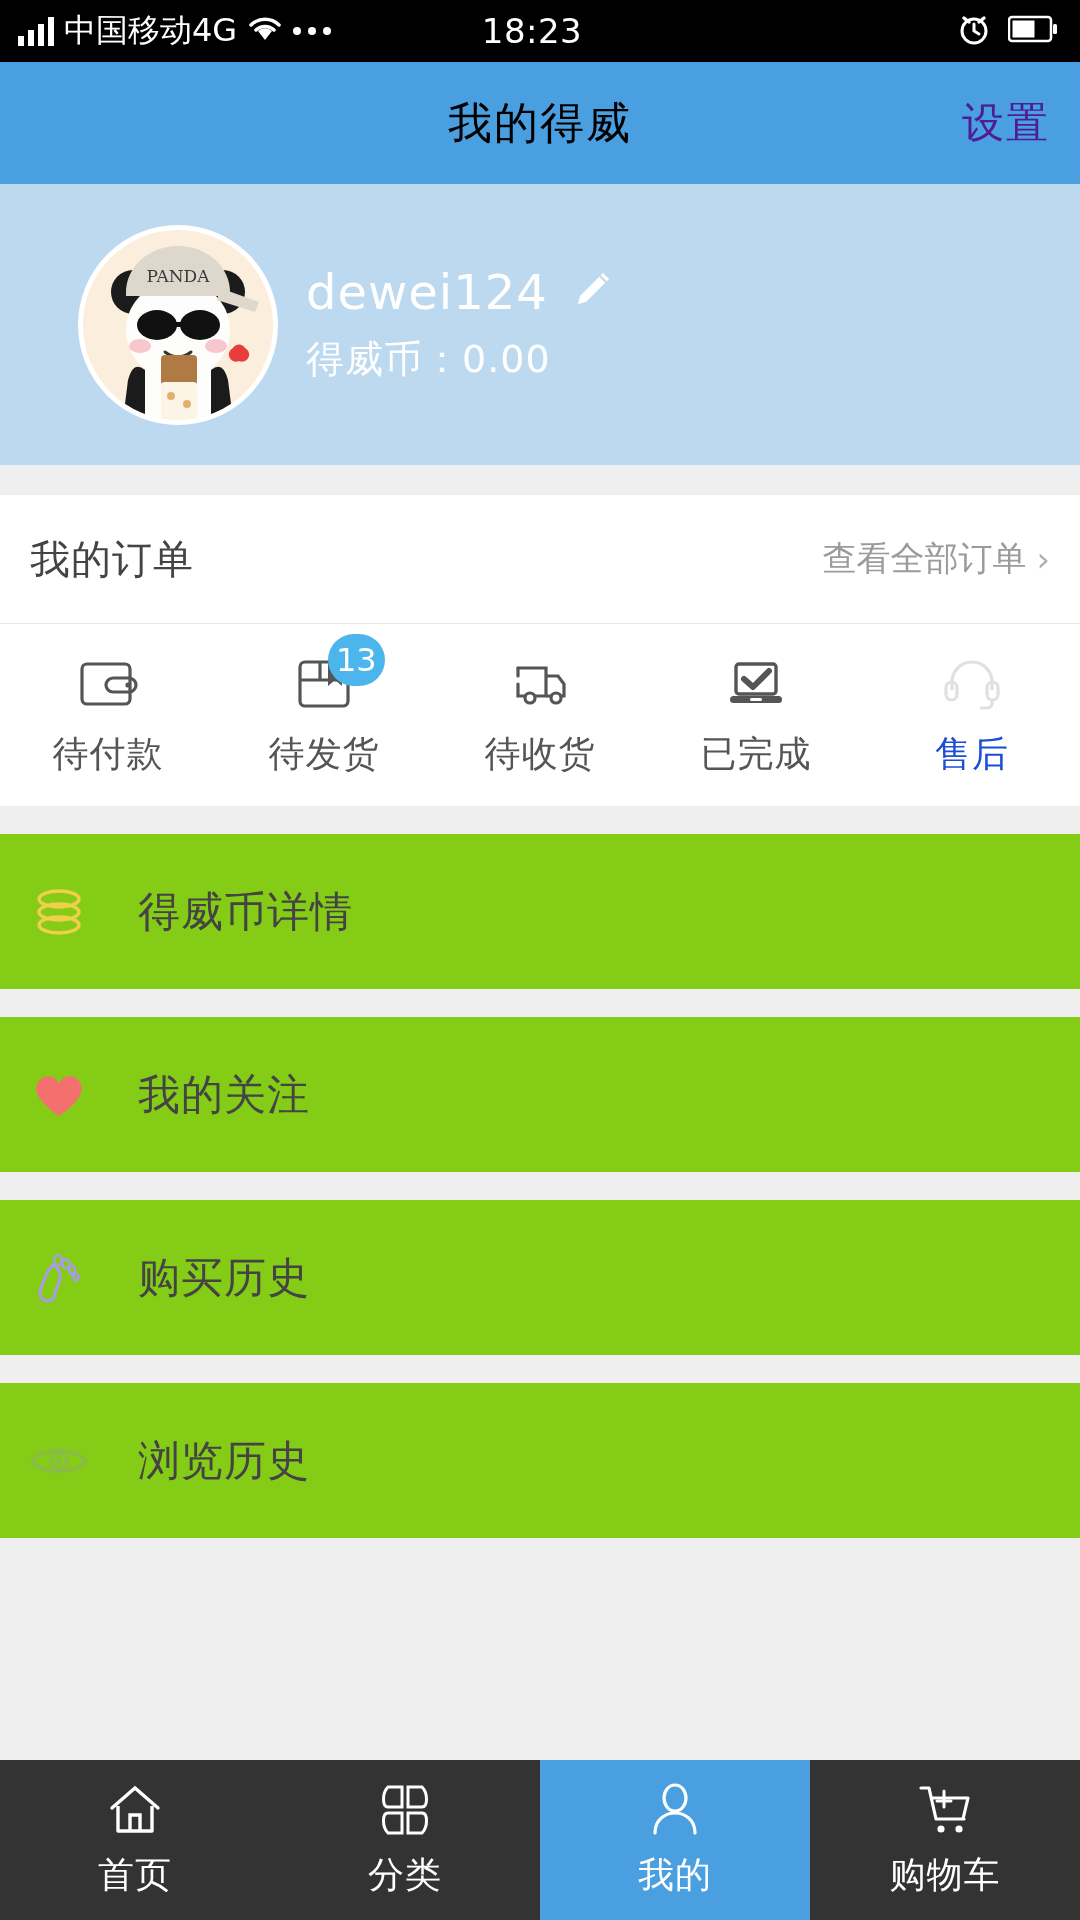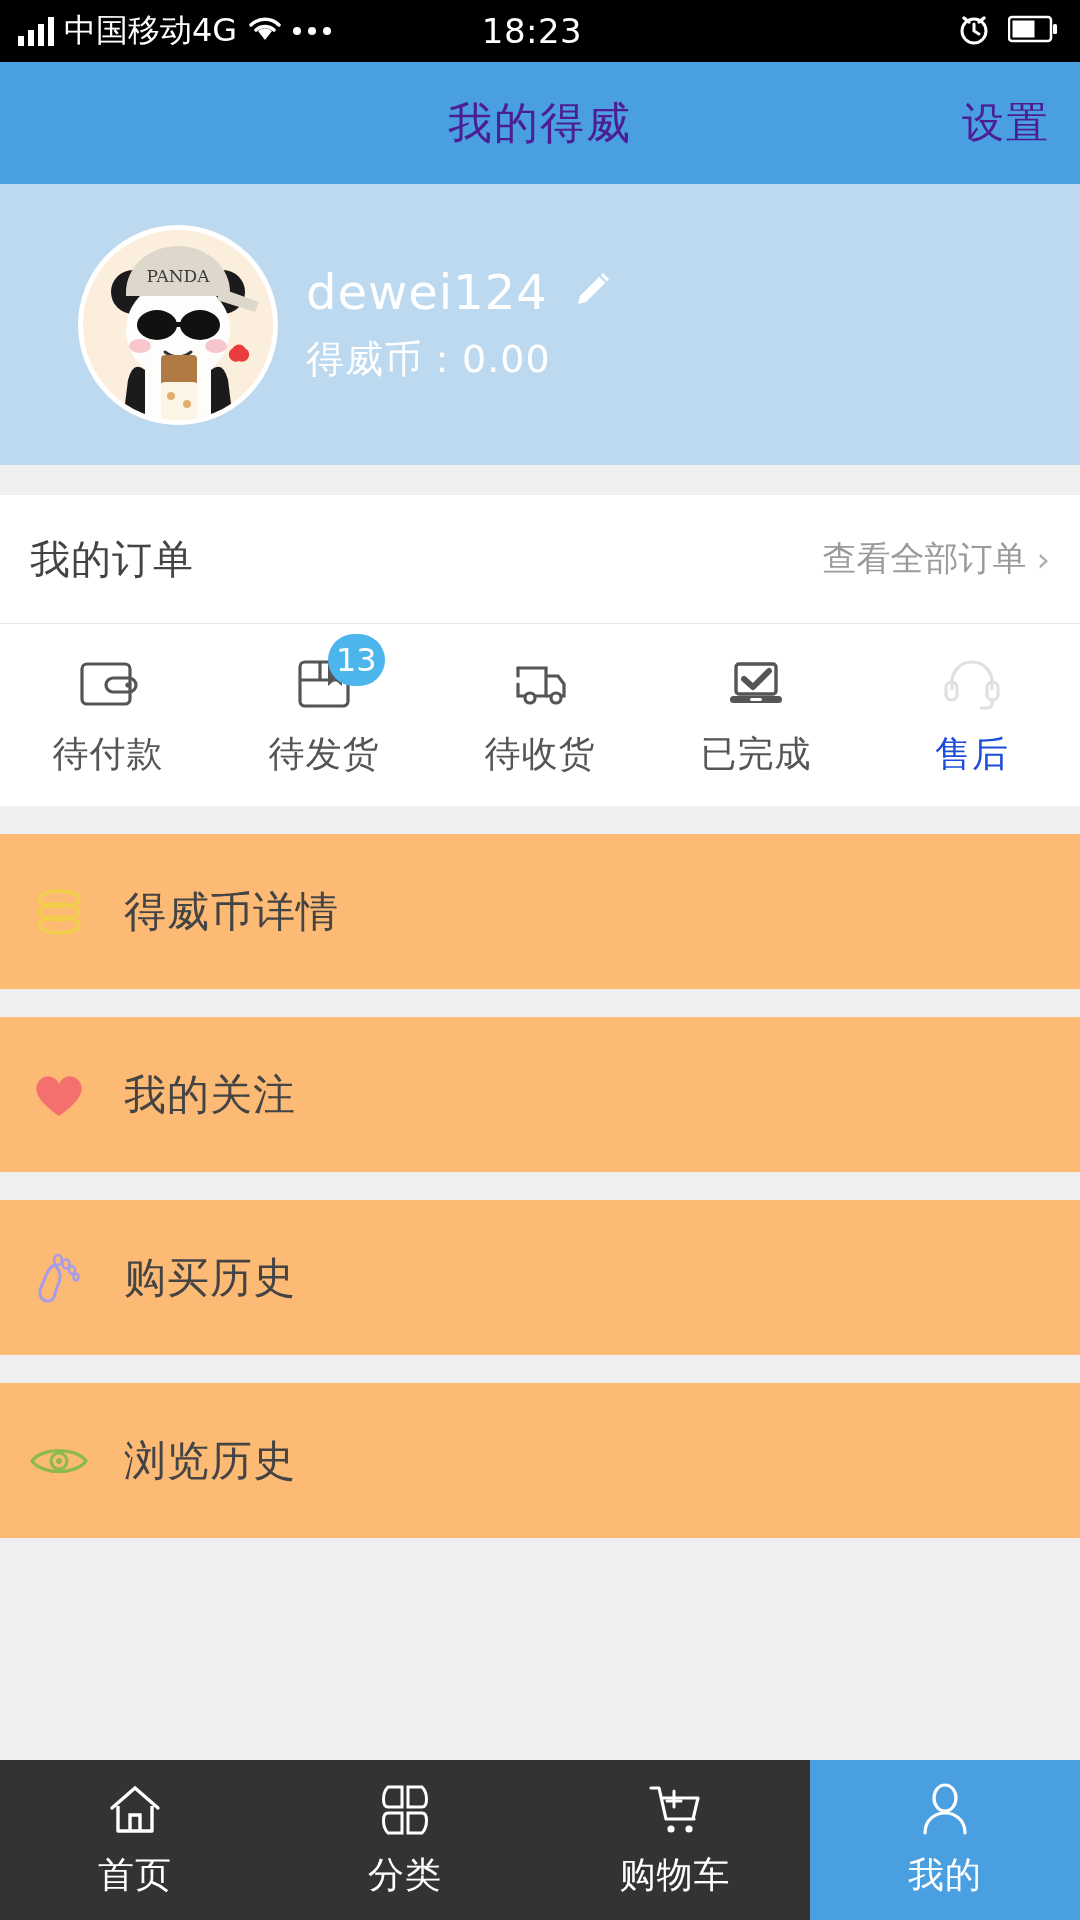--- a/index.html
+++ b/index.html
@@ -29,21 +29,21 @@
   .bars i:nth-child(3){ height:22px; }
   .bars i:nth-child(4){ height:29px; }
   .dots{ display:flex; align-items:center; gap:7px; }
   .dots i{ width:8px; height:8px; border-radius:50%; background:#fff; display:block; }
 
   
   .header{
     height:122px; background:#4a9fe0; position:relative;
     display:flex; align-items:center; justify-content:center;
   }
-  .header-title{ color:#4c1d95; font-size:44px; letter-spacing:2px; }
+  .header-title{ color:#000000; font-size:44px; letter-spacing:2px; }
   .header-action{
     position:absolute; right:30px; top:0; height:122px;
     display:flex; align-items:center; color:#4c1d95; font-size:42px; letter-spacing:2px;
   }
 
   
   .profile{
     height:281px; background:#bcd9f0;
     display:flex; align-items:center; padding-left:78px;
   }
@@ -78,22 +78,22 @@
   .order-label{ font-size:36px; color:#555; letter-spacing:1px; }
   .order-item.disabled .order-label{ color:#1d4ed8; }
   .badge{
     position:absolute; top:-18px; left:36px;
     min-width:52px; height:52px; border-radius:26px; background:#4bb5ec;
     color:#fff; font-size:32px; display:flex; align-items:center; justify-content:center;
     padding:0 8px;
   }
 
   .menu-row{
-    height:155px; background:#fdba74; display:flex; align-items:center;
-    padding-left:28px; gap:34px;font-family:Liberation Mono, monospace;
+    height:155px; background:#84cc16; display:flex; align-items:center;
+    padding-left:28px; gap:48px;font-family:Liberation Mono, monospace;
   }
   .menu-ico{ width:62px; height:62px; display:flex; align-items:center; justify-content:center; }
   .menu-label{ font-size:42px; color:#444; letter-spacing:1px; }
 
   
   .tabbar{
     position:absolute; left:0; bottom:0; width:1080px; height:160px;
     display:flex; background:#333333;
   }
   .tab{
@@ -355,36 +355,36 @@
       <svg width="58" height="58" viewBox="0 0 58 58">
         <path d="M26 6 L26 26 L12 26 C6 26 6 12 12 6 Z" stroke="#fff" stroke-width="3" fill="none"></path>
         <path d="M32 6 L32 26 L46 26 C52 26 52 12 46 6 Z" stroke="#fff" stroke-width="3" fill="none"></path>
         <path d="M26 52 L26 32 L12 32 C6 32 6 46 12 52 Z" stroke="#fff" stroke-width="3" fill="none"></path>
         <path d="M32 52 L32 32 L46 32 C52 32 52 46 46 52 Z" stroke="#fff" stroke-width="3" fill="none"></path>
       </svg>
     </span>
     <span class="tab-label">分类</span>
   </div>
 
+  <div class="tab active">
+    <span class="tab-ico">
+      <svg width="58" height="58" viewBox="0 0 58 58">
+        <ellipse cx="29" cy="17" rx="11" ry="13" stroke="#fff" stroke-width="3.2" fill="none"></ellipse>
+        <path d="M9 52 C9 38 20 32 29 32 C38 32 49 38 49 52" stroke="#fff" stroke-width="3.2" fill="none" stroke-linecap="round"></path>
+      </svg>
+    </span>
+    <span class="tab-label">我的</span>
+  </div>
+
   <div class="tab">
     <span class="tab-ico">
       <svg width="58" height="58" viewBox="0 0 58 58">
         <path d="M5 7 L13 7 L20 38 L48 38" stroke="#fff" stroke-width="3.2" fill="none" stroke-linecap="round" stroke-linejoin="round"></path>
         <path d="M16 17 L52 17 L47 38" stroke="#fff" stroke-width="3.2" fill="none" stroke-linejoin="round"></path>
         <path d="M28 10 L28 26 M21 20 L35 20" stroke="#fff" stroke-width="3" stroke-linecap="round"></path>
         <circle cx="25" cy="48" r="3.6" fill="#fff"></circle>
         <circle cx="43" cy="48" r="3.6" fill="#fff"></circle>
       </svg>
     </span>
     <span class="tab-label">购物车</span>
   </div>
 
-  <div class="tab active">
-    <span class="tab-ico">
-      <svg width="58" height="58" viewBox="0 0 58 58">
-        <ellipse cx="29" cy="17" rx="11" ry="13" stroke="#fff" stroke-width="3.2" fill="none"></ellipse>
-        <path d="M9 52 C9 38 20 32 29 32 C38 32 49 38 49 52" stroke="#fff" stroke-width="3.2" fill="none" stroke-linecap="round"></path>
-      </svg>
-    </span>
-    <span class="tab-label">我的</span>
-  </div>
-
 </div>
 
 </body></html>

